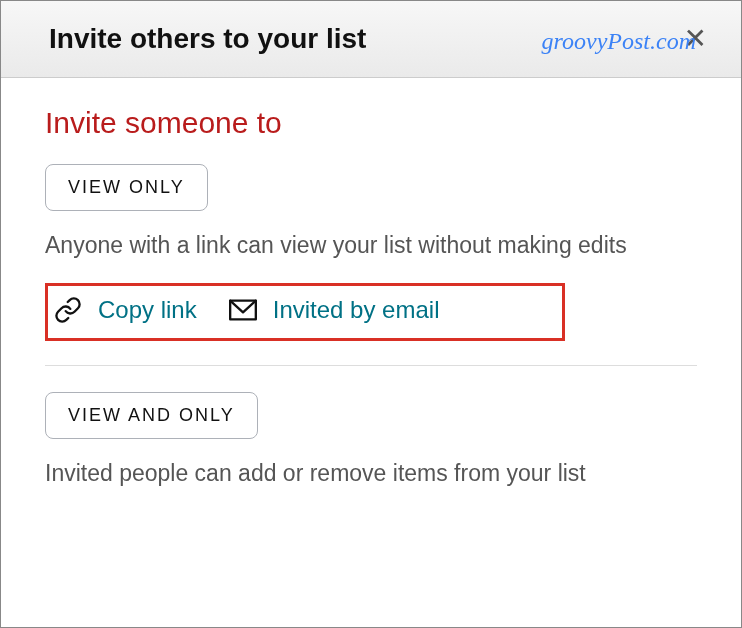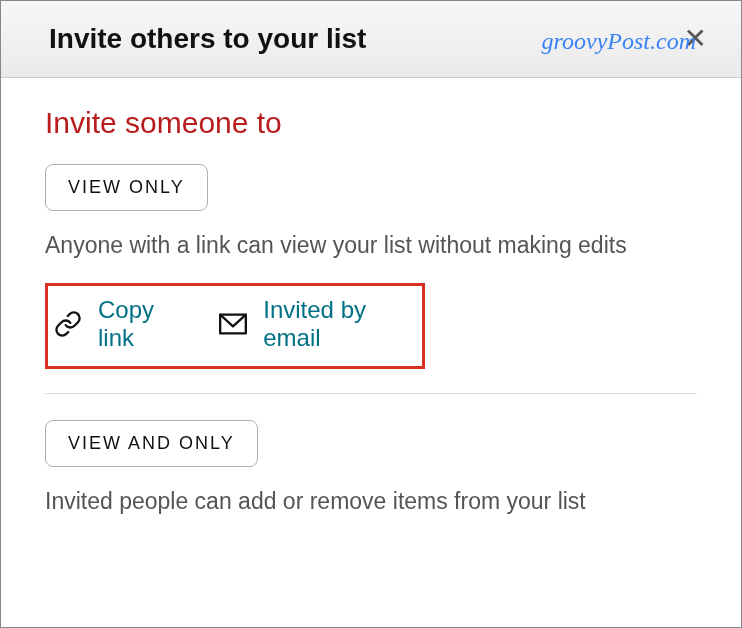--- a/index.html
+++ b/index.html
@@ -67,21 +67,21 @@
       color: #555;
       line-height: 1.4;
       margin-bottom: 22px;
     }
     .actions-row {
       display: flex;
       align-items: center;
       gap: 32px;
       padding: 10px 6px 14px 6px;
       border: 3px solid #d93025;
-      width: 380px;
+      width: 520px;
       margin-bottom: 2px;
     }
     .action {
       display: flex;
       align-items: center;
       gap: 16px;
       color: #007185;
       font-size: 24px;
       cursor: pointer;
     }

